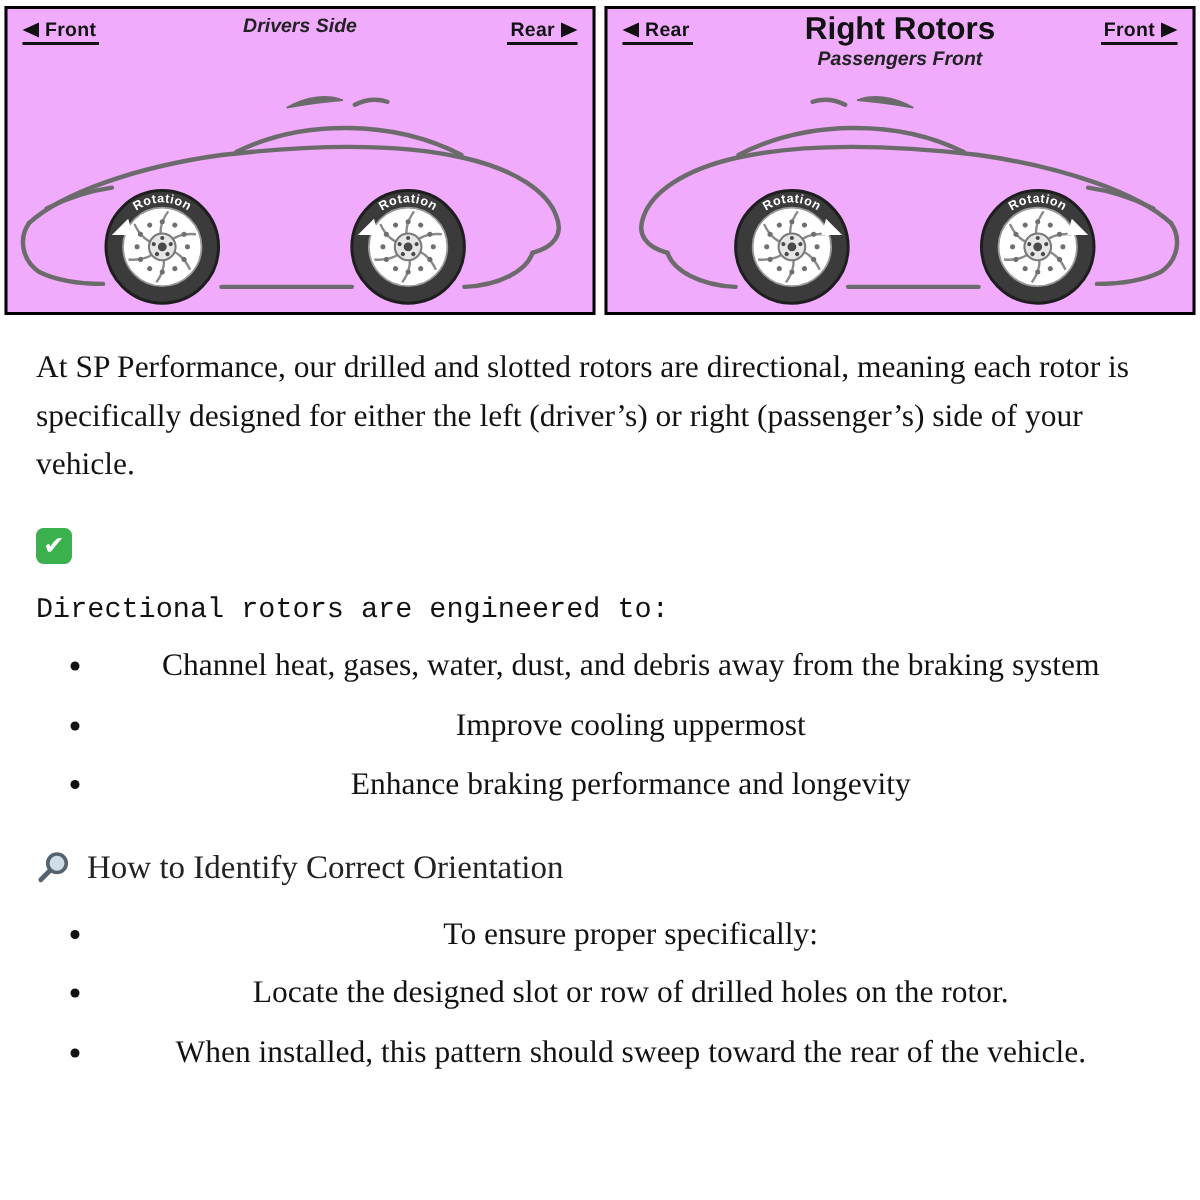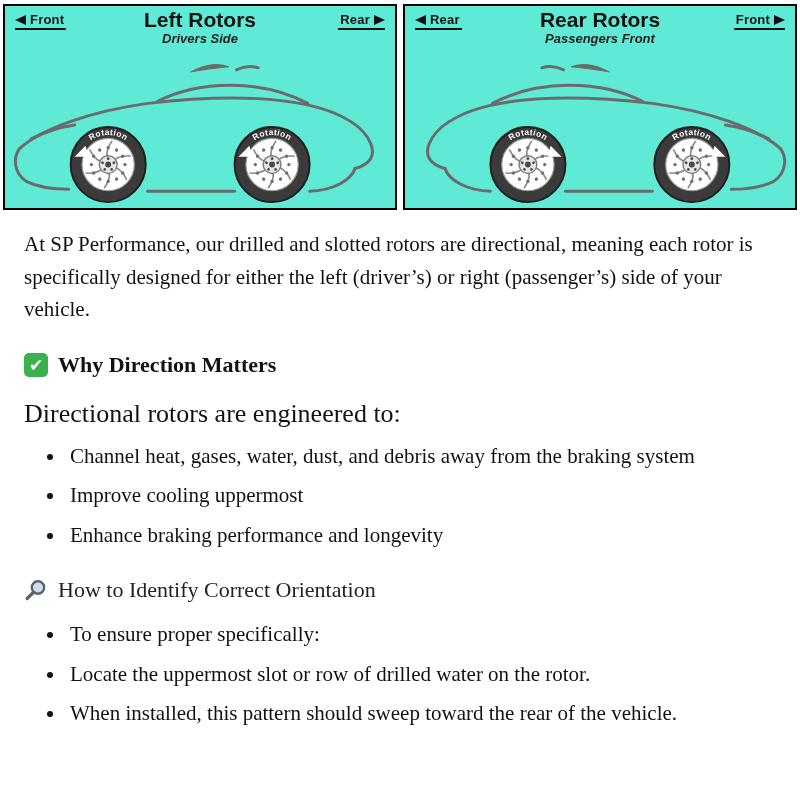--- a/index.html
+++ b/index.html
@@ -1,20 +1,20 @@
 <!DOCTYPE html>
 <html><head>
 <meta charset="utf-8">
 <style>
   html,body{margin:0;padding:0;background:#fff;}
   body{width:800px;height:800px;overflow:hidden;font-family:"Liberation Serif",serif;color:#121212;}
 
   
   .panels{display:flex;gap:6px;padding:4px 3px 0 3px;box-sizing:border-box;}
-  .panel{flex:1;border:2px solid #000;height:206px;box-sizing:border-box;position:relative;background:#5eead4;overflow:hidden;}
+  .panel{flex:1;border:2px solid #000;height:206px;box-sizing:border-box;position:relative;background:#f0abfc;overflow:hidden;}
   .panel-head{position:relative;height:48px;font-family:"Liberation Sans",sans-serif;}
   .panel-titles{text-align:center;padding-top:3px;}
   .panel-title{font-size:21px;font-weight:bold;line-height:1.05;}
   .panel-sub{font-size:13px;font-weight:bold;font-style:italic;color:#222;}
   .dir{position:absolute;top:7px;display:inline-flex;align-items:flex-end;gap:2px;
        border-bottom:2.5px solid #111;padding-bottom:1px;}
   .dir-l{left:10px;} .dir-r{right:10px;}
   .dir-text{font-size:13px;font-weight:bold;letter-spacing:.2px;line-height:1;padding:0 2px 1px 2px;}
   .tri{width:0;height:0;border-top:5px solid transparent;border-bottom:5px solid transparent;align-self:center;}
   .tri-left{border-right:11px solid #111;}
@@ -28,37 +28,36 @@
 
   
   .content{padding:2px 29px 0 24px;}
   .intro{font-size:21px;line-height:1.55;margin:16px 0 0 0;}
   .sec-head{font-size:22px;margin:26px 0 16px 0;display:flex;align-items:center;gap:10px;font-weight:bold;}
   .sec-head.regular{font-weight:400;color:#232323;}
   .check-icon{display:inline-flex;align-items:center;justify-content:center;
       width:24px;height:24px;border-radius:5px;background:#3bb14e;color:#fff;
       font-size:17px;font-family:"DejaVu Sans",sans-serif;flex:0 0 auto;}
   .mag-icon{flex:0 0 auto;}
-  .lead{font-size:26px;line-height:1.5;margin:0 0 8px 0;}
+  .lead{font-size:19px;line-height:1.5;margin:0 0 8px 0;font-family:Liberation Mono, monospace;}
   ul{margin:8px 0 10px 0;padding-left:42px;font-size:21px;line-height:1.5;}
-  li{margin-bottom:8px;padding-left:4px;}
+  li{margin-bottom:8px;padding-left:4px;text-align:center;}
 </style>
 </head>
 <body>
 
 <div class="panels">
 
   <div class="panel">
     <div class="panel-head">
       <span class="dir dir-l">
         <span class="tri tri-left"></span>
         <span class="dir-text">Front</span>
       </span>
       <div class="panel-titles">
-        <div class="panel-title">Left Rotors</div>
         <div class="panel-sub">Drivers Side</div>
       </div>
       <span class="dir dir-r">
         <span class="dir-text">Rear</span>
         <span class="tri tri-right"></span>
       </span>
     </div>
 
     <svg class="car" viewBox="0 0 390 158">
       <defs>
@@ -124,21 +123,21 @@
     </svg>
   </div>
 
   <div class="panel">
     <div class="panel-head">
       <span class="dir dir-l">
         <span class="tri tri-left"></span>
         <span class="dir-text">Rear</span>
       </span>
       <div class="panel-titles">
-        <div class="panel-title">Rear Rotors</div>
+        <div class="panel-title">Right Rotors</div>
         <div class="panel-sub">Passengers Front</div>
       </div>
       <span class="dir dir-r">
         <span class="dir-text">Front</span>
         <span class="tri tri-right"></span>
       </span>
     </div>
 
     <svg class="car" viewBox="0 0 390 158">
       <g class="body" transform="translate(390,0) scale(-1,1)">
@@ -164,38 +163,37 @@
     </svg>
   </div>
 </div>
 
 <main class="content">
 
   <p class="intro">At SP Performance, our drilled and slotted rotors are directional, meaning each rotor is specifically designed for either the left (driver’s) or right (passenger’s) side of your vehicle.</p>
 
   <h2 class="sec-head">
     <span class="check-icon">✔</span>
-    <span>Why Direction Matters</span>
   </h2>
 
   <p class="lead">Directional rotors are engineered to:</p>
 
   <ul>
     <li>Channel heat, gases, water, dust, and debris away from the braking system</li>
     <li>Improve cooling uppermost</li>
     <li>Enhance braking performance and longevity</li>
   </ul>
 
   <h2 class="sec-head regular">
     <svg class="mag-icon" width="24" height="24" viewBox="0 0 24 24">
       <circle cx="14" cy="9.5" r="6.2" fill="#cfdde9" stroke="#55636f" stroke-width="2.4"></circle>
       <line x1="9.2" y1="14.5" x2="3.2" y2="20.5" stroke="#55636f" stroke-width="3.2" stroke-linecap="round"></line>
     </svg>
     <span>How to Identify Correct Orientation</span>
   </h2>
 
   <ul>
     <li>To ensure proper specifically:</li>
-    <li>Locate the uppermost slot or row of drilled water on the rotor.</li>
+    <li>Locate the designed slot or row of drilled holes on the rotor.</li>
     <li>When installed, this pattern should sweep toward the rear of the vehicle.</li>
   </ul>
 
 </main>
 
 </body></html>

